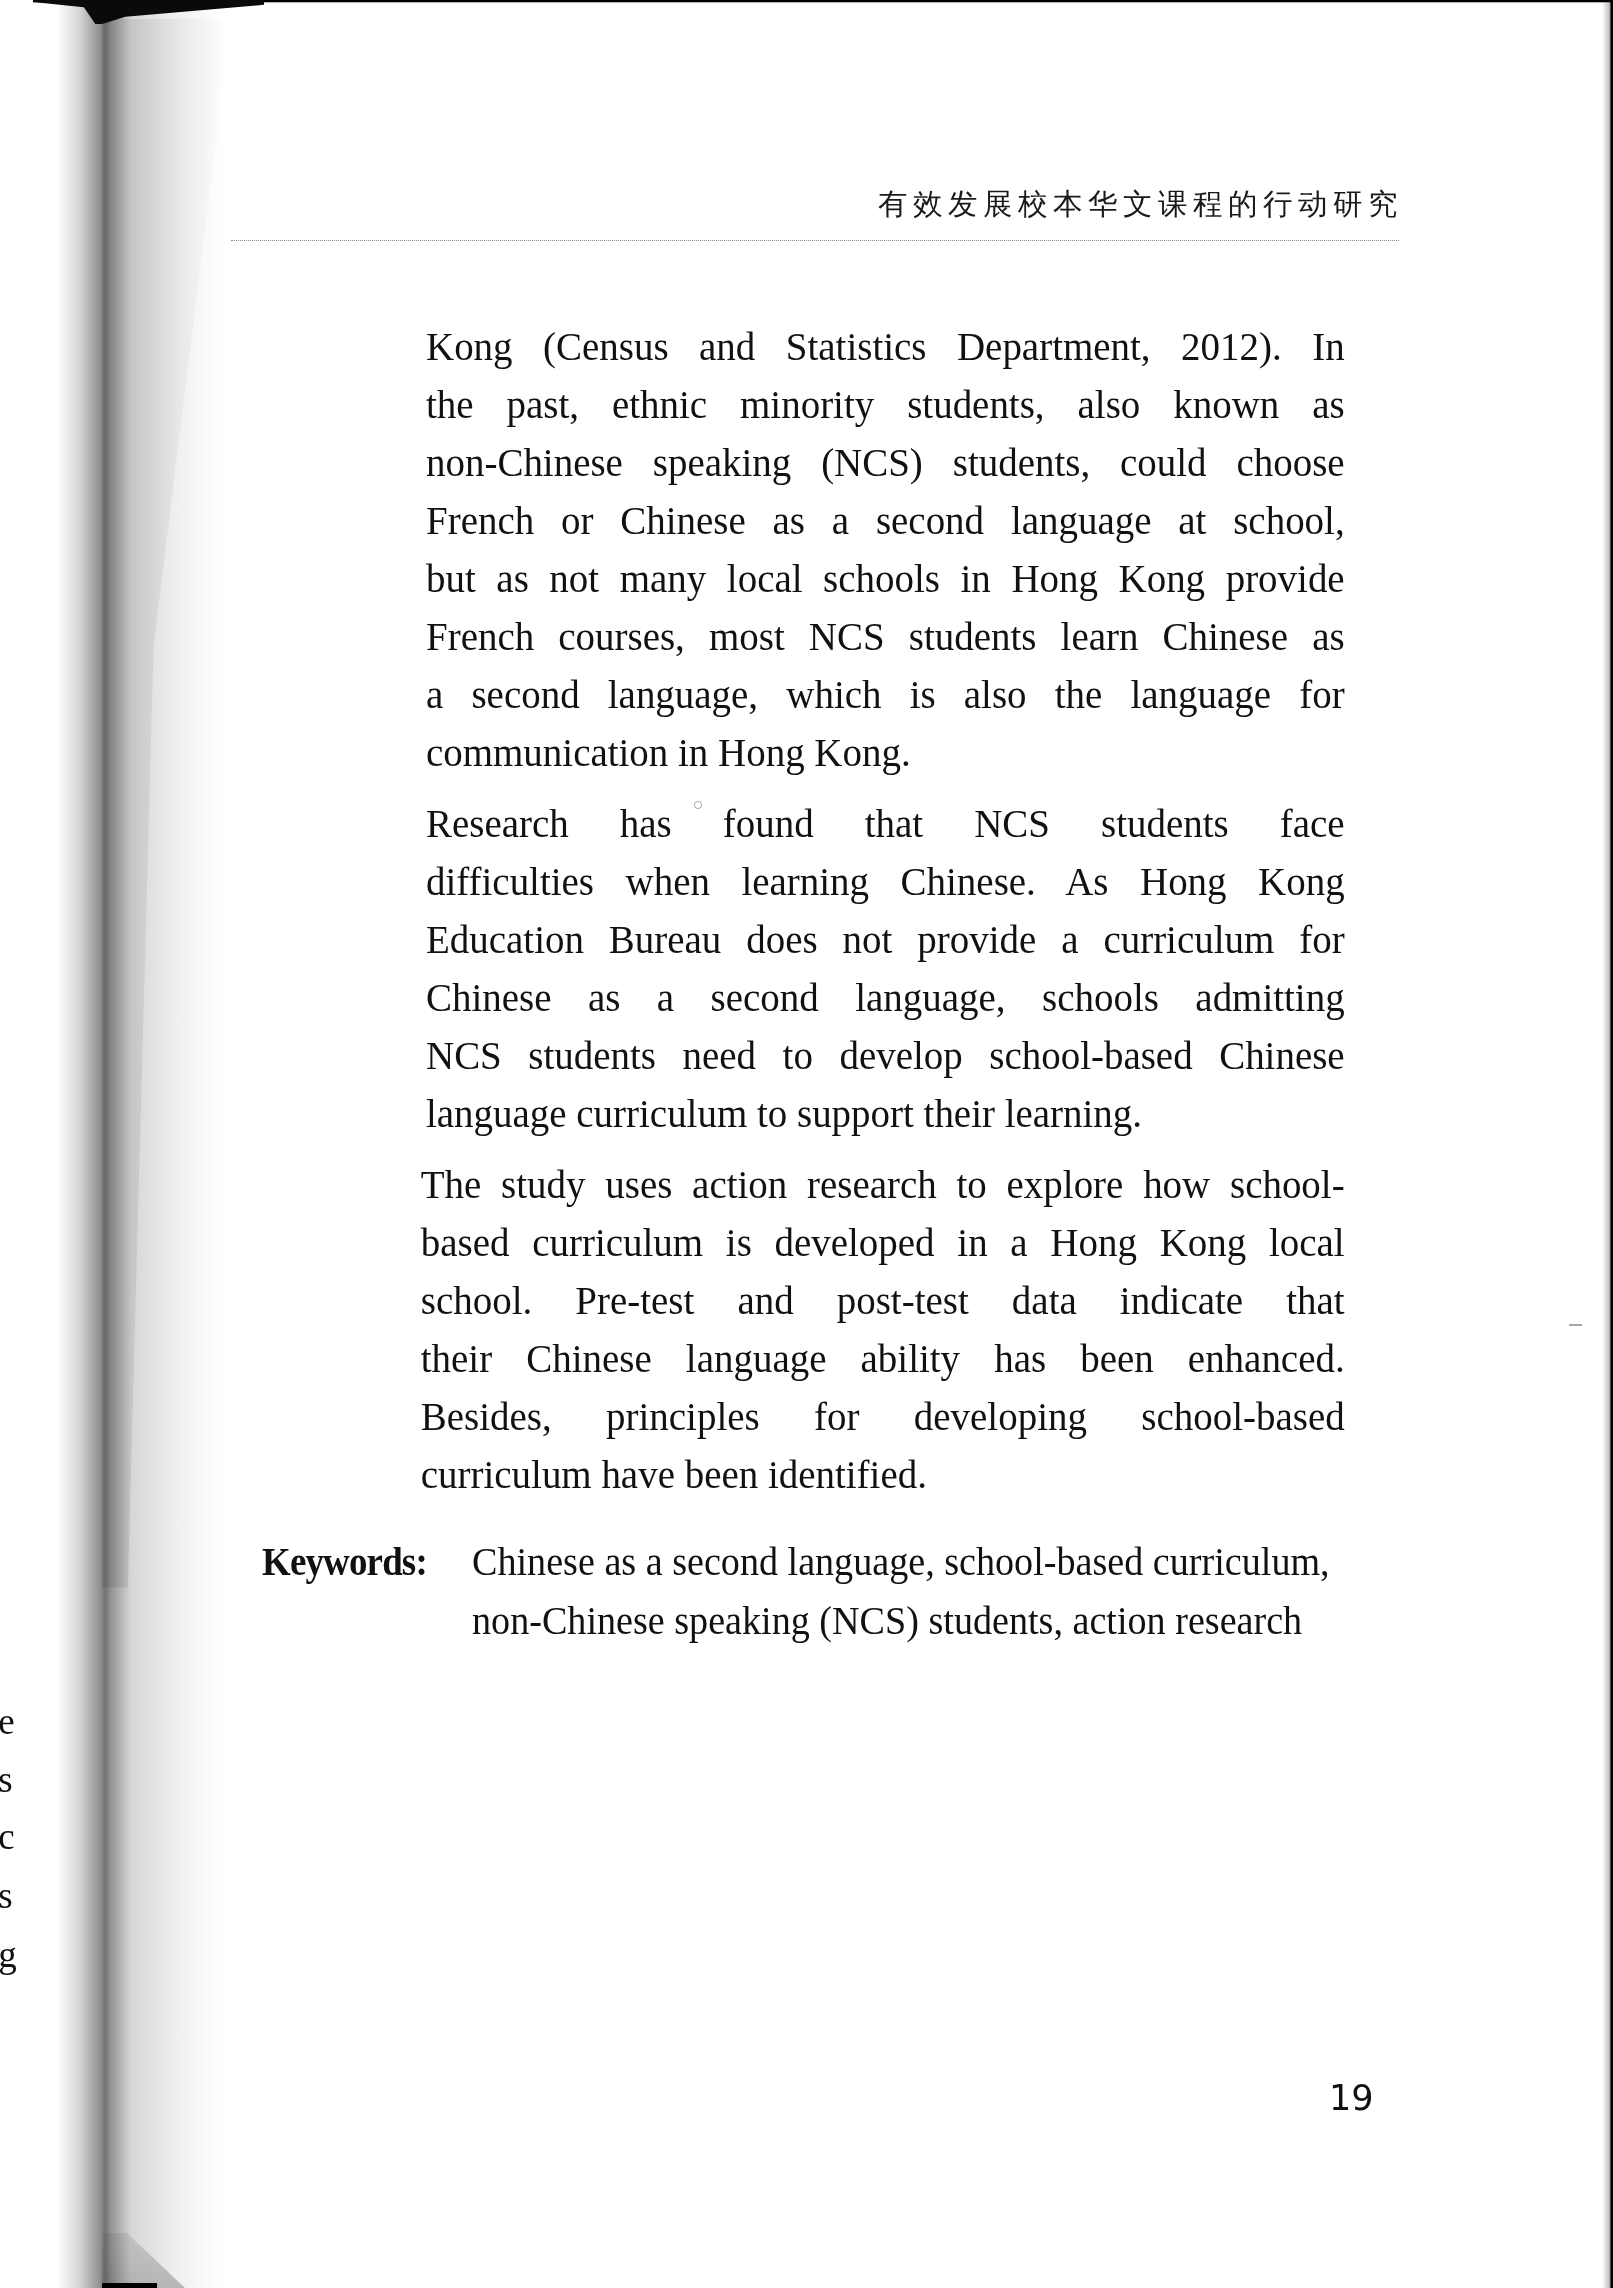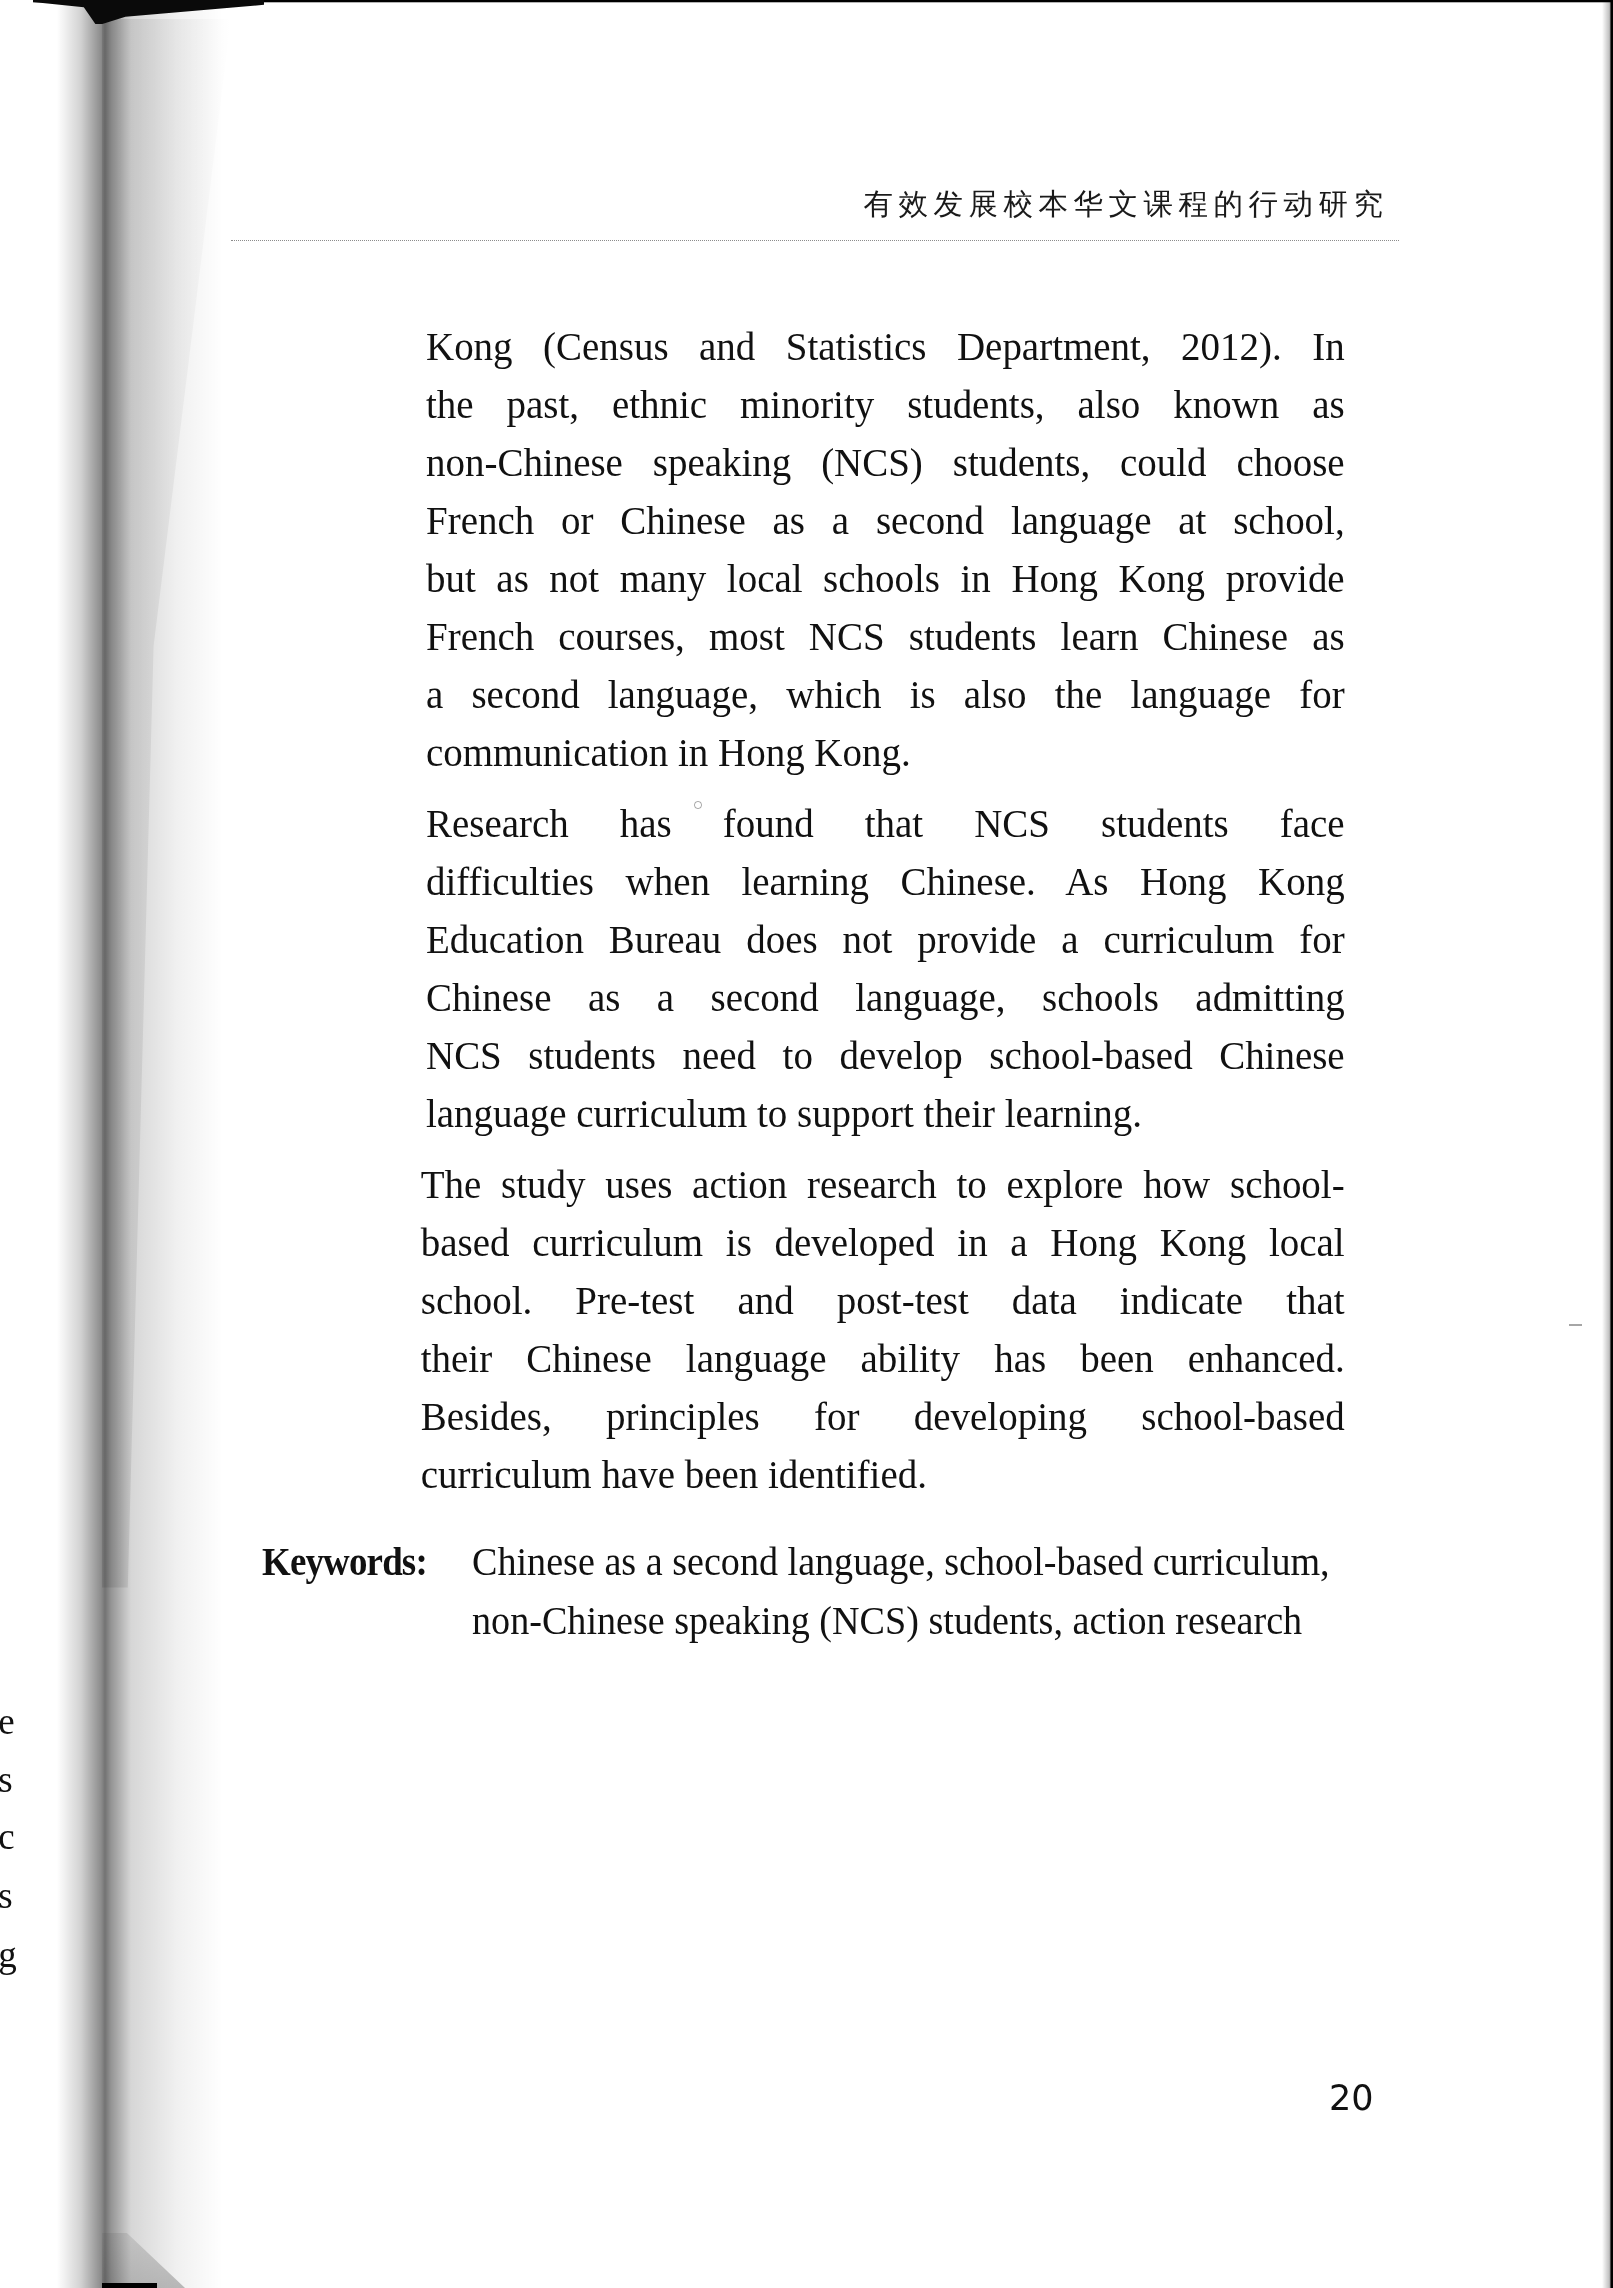--- a/index.html
+++ b/index.html
@@ -88,21 +88,21 @@
     font-size: 37px;
     line-height: 1;
     color: #111;
   }
 
   
   .running-header {
     position: absolute;
     left: 849px; top: 185px;
     width: 554px;
-    text-align: center;
+    text-align: right;
     font-family: "DejaVu Sans", sans-serif;
     font-size: 29.5px;
     letter-spacing: 5.5px;
     color: #1a1a1a;
   }
   .header-rule {
     position: absolute;
     left: 231px; top: 240px;
     width: 1168px; height: 0;
     border-top: 1.8px dotted rgba(0,0,0,0.45);
@@ -230,14 +230,14 @@
 <div class="stray-mark" style="left:694px; top:801px;"></div>
 
 <div class="keywords">
   <span class="keywords-label">Keywords:</span>
   <span class="keywords-text">
     <span class="line">Chinese as a second language, school-based curriculum,</span>
     <span class="line">non-Chinese speaking (NCS) students, action research</span>
   </span>
 </div>
 
-<div class="page-number">20</div>
+<div class="page-number">19</div>
 
 
 </body></html>

